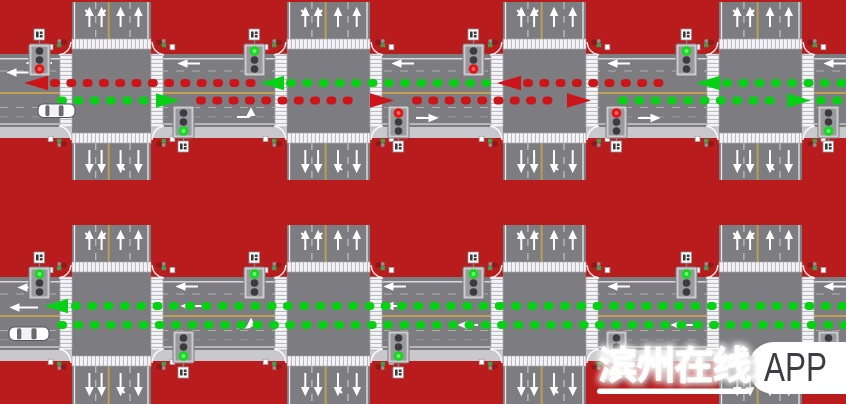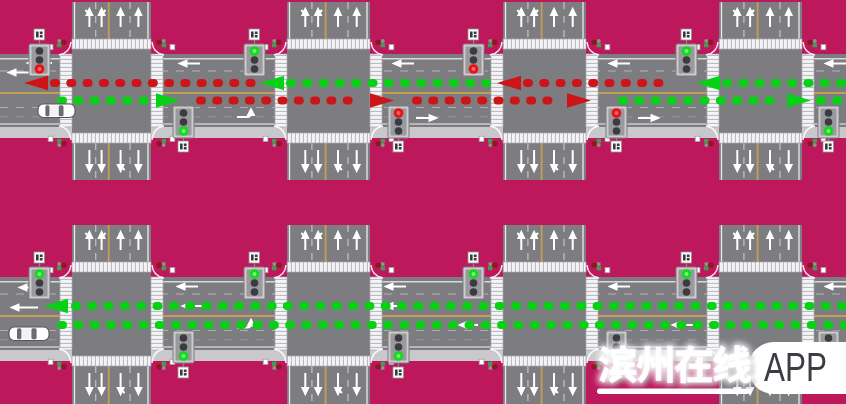--- a/index.html
+++ b/index.html
@@ -1,14 +1,14 @@
 <!DOCTYPE html>
 <html><head><meta charset="utf-8"><style>
 html,body{margin:0;padding:0;background:#fff;font-family:"Liberation Sans",sans-serif;}
-#wrap{position:relative;width:846px;height:404px;overflow:hidden;background:#be185d;text-align:right;}
+#wrap{position:relative;width:846px;height:404px;overflow:hidden;background:#b91c1c;text-align:right;}
 </style></head><body>
 <div id="wrap">
 <svg width="846" height="404" viewBox="0 0 846 404">
 <defs>
 <pattern id="zebH" width="4" height="10" patternUnits="userSpaceOnUse">
 <rect width="4" height="10" fill="#f4f4f7"></rect>
           <rect x="2.9" width="1.1" height="10" fill="#bcbcc4"></rect>
 </pattern>
 <pattern id="zebV" width="10" height="4" patternUnits="userSpaceOnUse">
 <rect width="10" height="4" fill="#f4f4f7"></rect>

